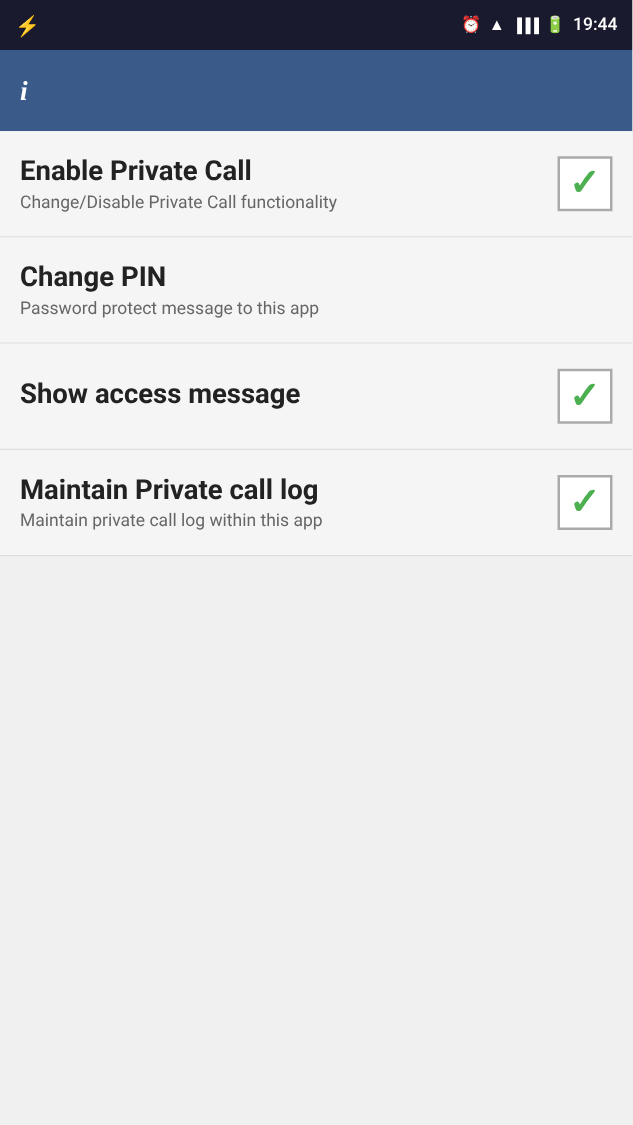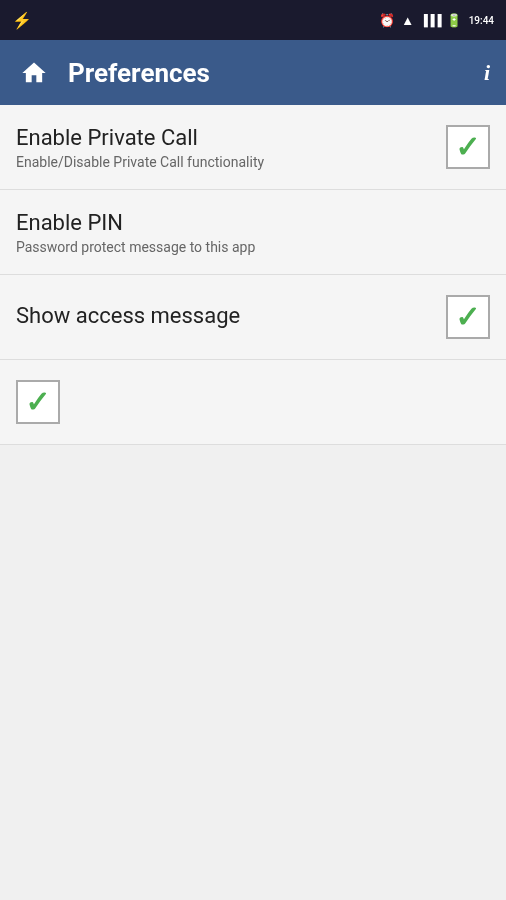--- a/index.html
+++ b/index.html
@@ -100,21 +100,21 @@
     }
 
     .pref-item-text {
       flex: 1;
       padding-right: 12px;
     }
 
     .pref-item-title {
       font-size: 22px;
       color: #222;
-      font-weight: 400;
+      font-weight: 700;
       margin-bottom: 4px;
     }
 
     .pref-item-summary {
       font-size: 14px;
       color: #666;
     }
 
     
     .checkbox {
@@ -127,21 +127,21 @@
       justify-content: center;
       flex-shrink: 0;
     }
 
     .checkmark {
       color: #4caf50;
       font-size: 30px;
       font-weight: bold;
       line-height: 1;
     }
-    .time-text { font-size: 10px; color: white; font-weight: 500; }
+    .time-text { font-size: 14px; color: white; font-weight: 500; }
 
     
     .home-svg {
       fill: white;
       width: 28px;
       height: 28px;
     }
   </style>
 </head>
 <body>
@@ -153,58 +153,54 @@
   <div class="status-bar-right">
     <span style="font-size:13px;">⏰</span>
     <span style="font-size:13px;">▲</span>
     <span style="font-size:11px; letter-spacing:-1px;">▐▐▐</span>
     <span style="font-size:13px;">🔋</span>
     <span class="time-text">19:44</span>
   </div>
 </div>
 
 <div class="app-bar">
-  <div class="app-bar-left">
-    <div class="home-icon-wrapper">
-      <svg class="home-svg" viewBox="0 0 24 24">
-        <path d="M10 20v-6h4v6h5v-8h3L12 3 2 12h3v8z"></path>
-      </svg>
-    </div>
-    <span class="app-bar-title">Preferences</span>
-  </div>
   <span class="info-icon">i</span>
 </div>
 
 <div class="pref-list">
 
   <div class="pref-item">
     <div class="pref-item-text">
       <div class="pref-item-title">Enable Private Call</div>
-      <div class="pref-item-summary">Enable/Disable Private Call functionality</div>
+      <div class="pref-item-summary">Change/Disable Private Call functionality</div>
     </div>
     <div class="checkbox">
       <span class="checkmark">✓</span>
     </div>
   </div>
 
   <div class="pref-item">
     <div class="pref-item-text">
-      <div class="pref-item-title">Enable PIN</div>
+      <div class="pref-item-title">Change PIN</div>
       <div class="pref-item-summary">Password protect message to this app</div>
     </div>
   </div>
 
   <div class="pref-item">
     <div class="pref-item-text">
       <div class="pref-item-title">Show access message</div>
     </div>
     <div class="checkbox">
       <span class="checkmark">✓</span>
     </div>
   </div>
 
   <div class="pref-item">
+    <div class="pref-item-text">
+      <div class="pref-item-title">Maintain Private call log</div>
+      <div class="pref-item-summary">Maintain private call log within this app</div>
+    </div>
     <div class="checkbox">
       <span class="checkmark">✓</span>
     </div>
   </div>
 
 </div>
 
 </body></html>

